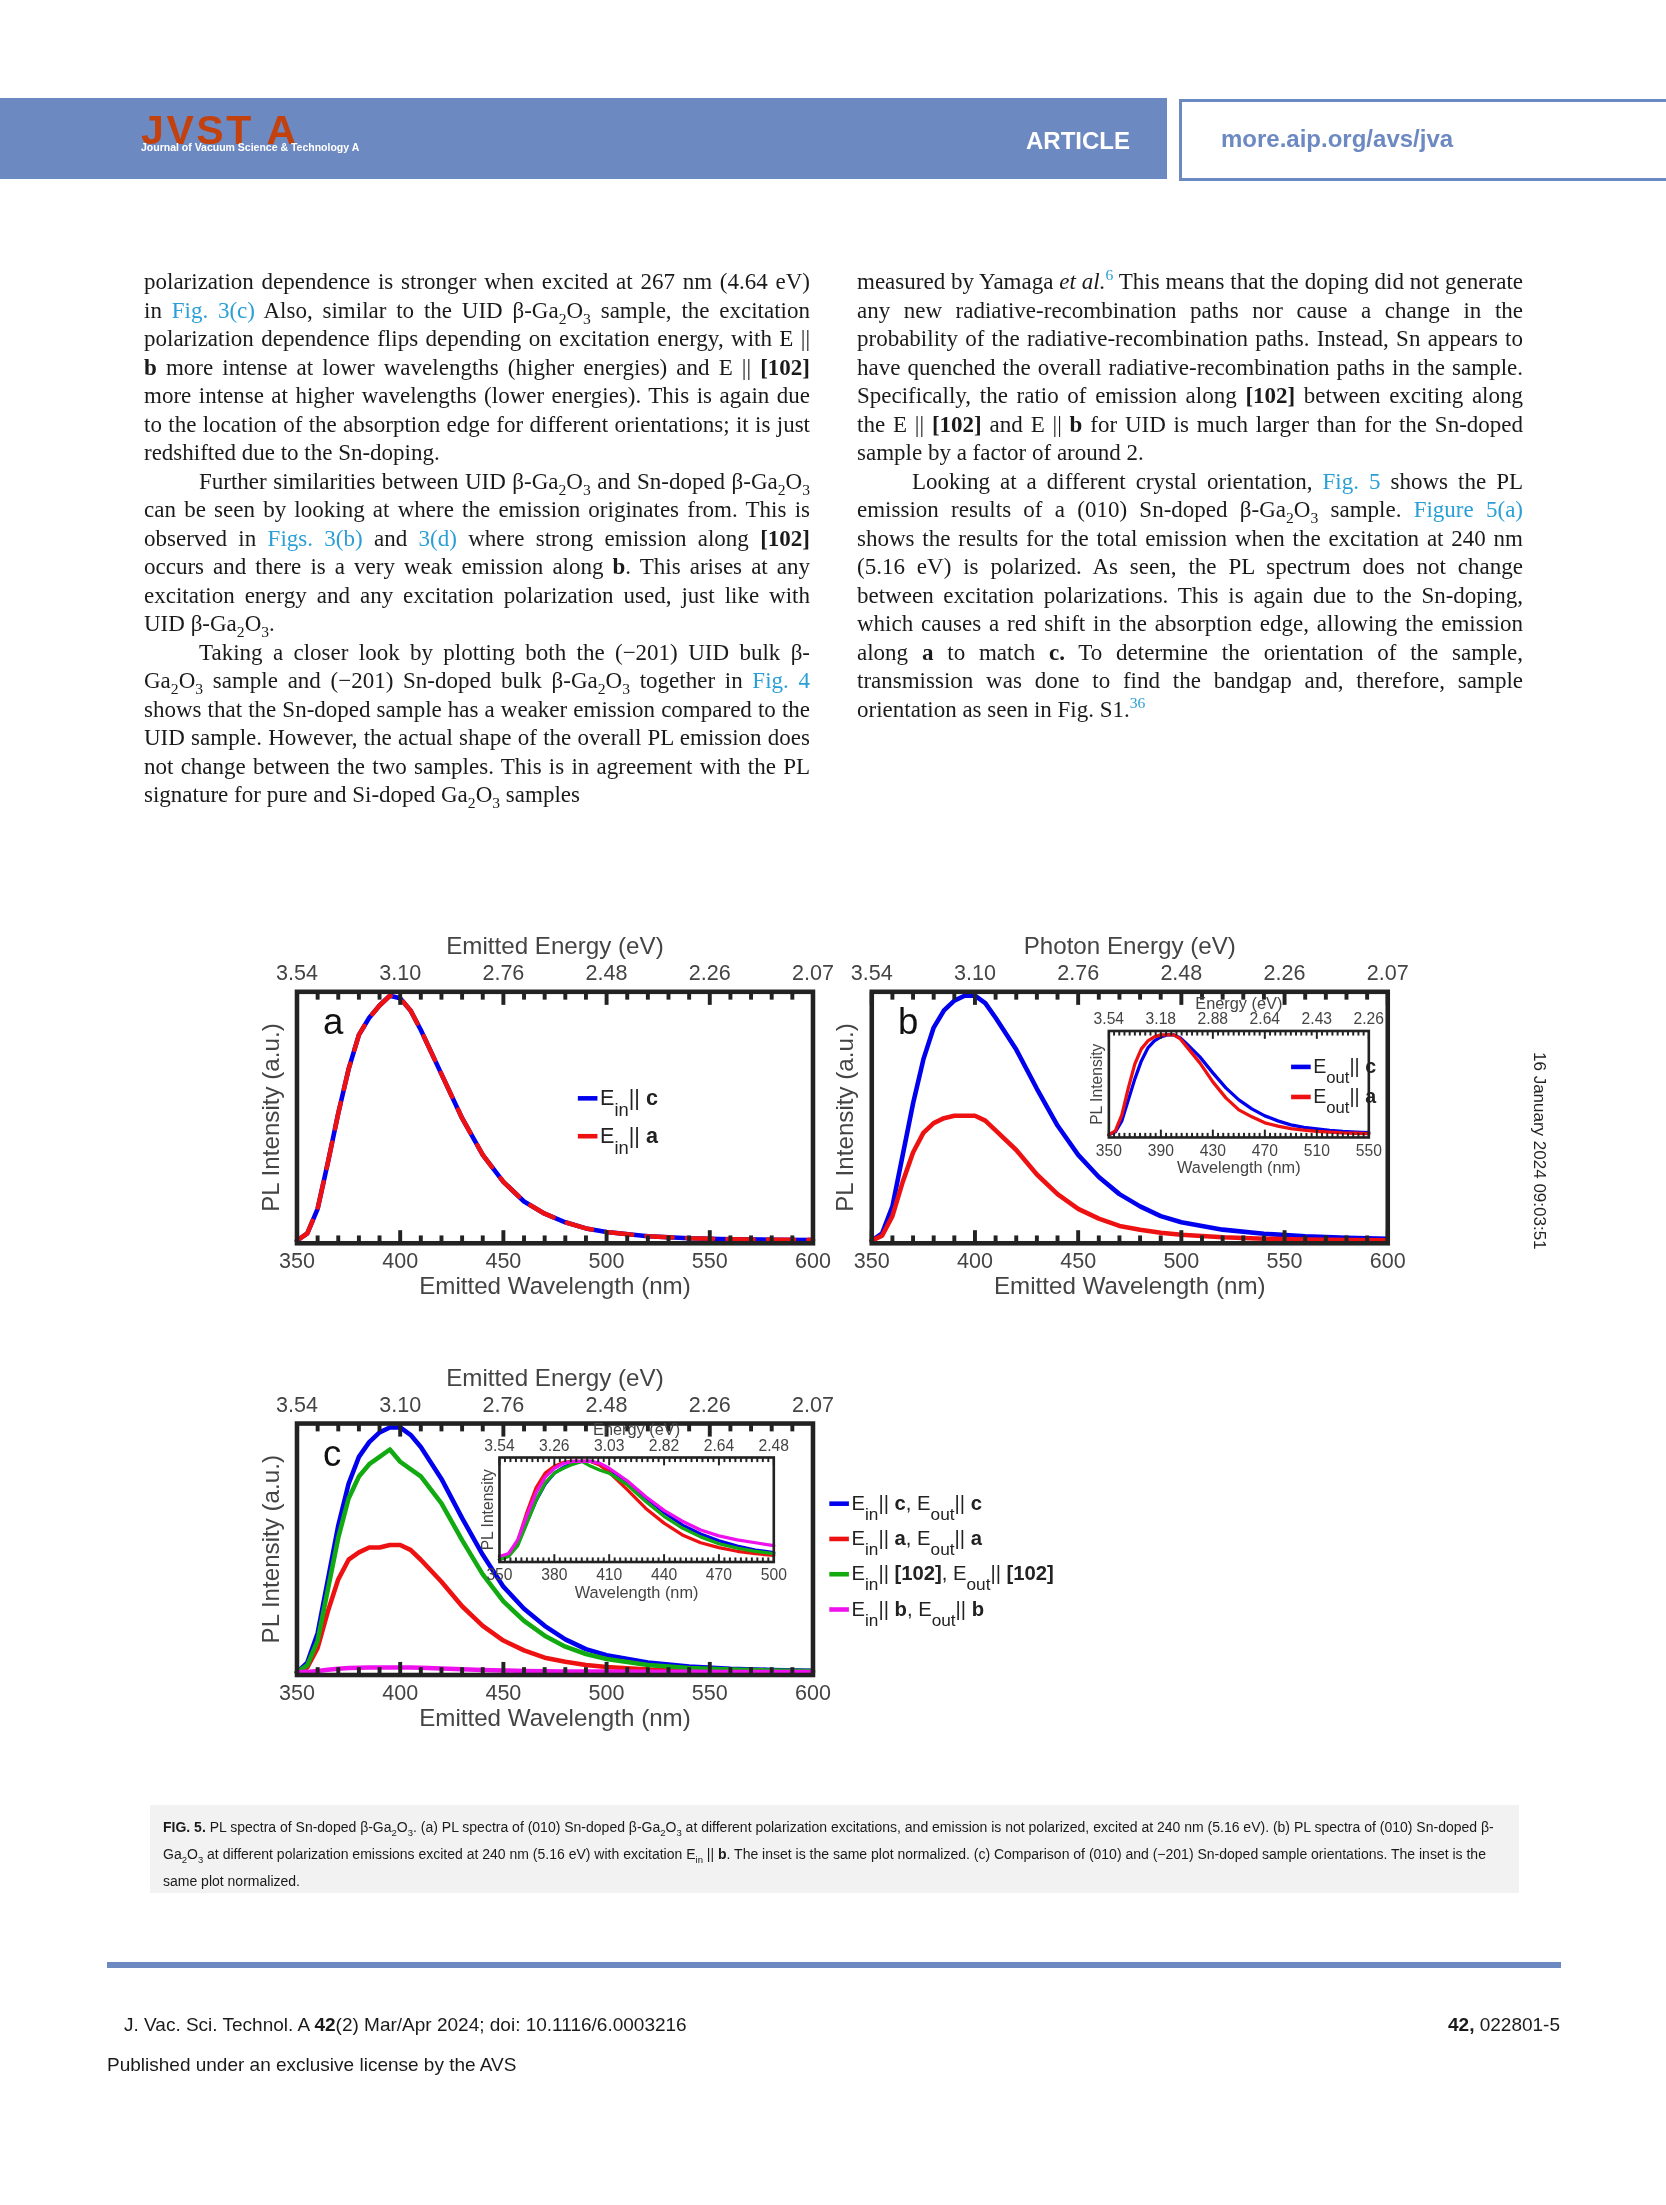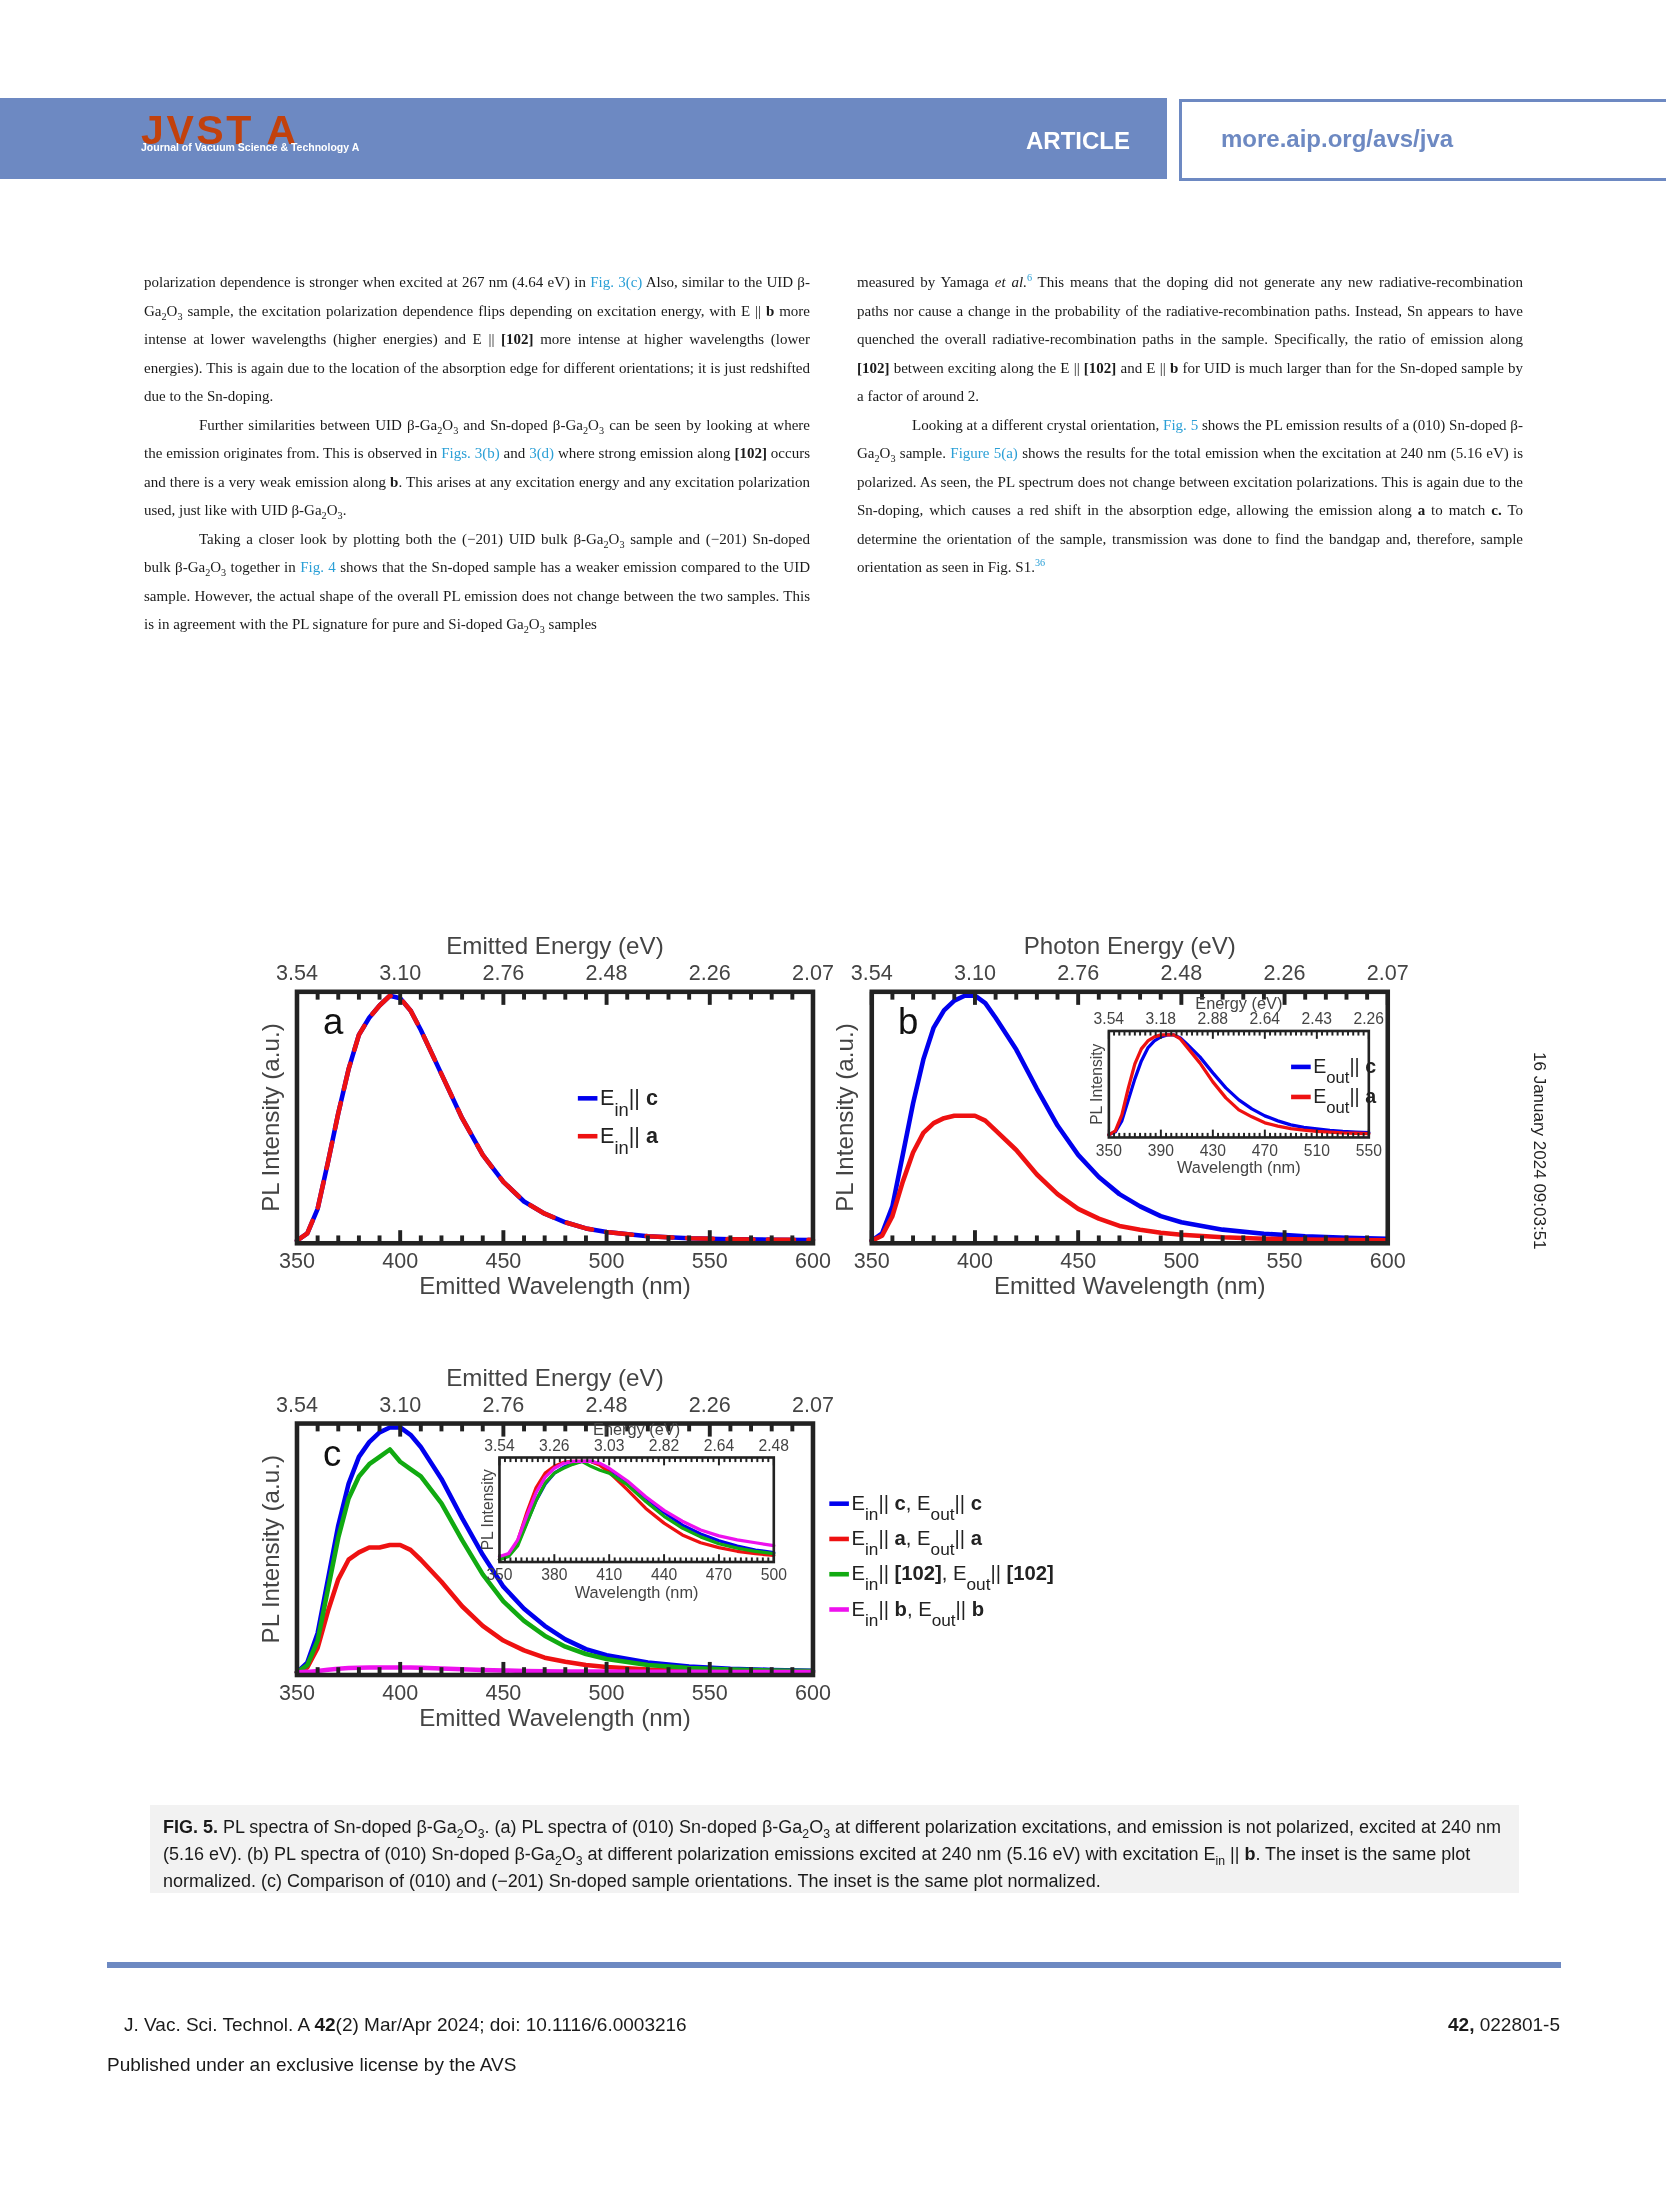--- a/index.html
+++ b/index.html
@@ -9,33 +9,33 @@
   .hdr-logo { position:absolute; left:141px; top:110px; color:#c2410c; font-family:"Liberation Sans", sans-serif;
               font-weight:bold; font-size:41px; letter-spacing:2.6px; line-height:1; }
   .hdr-sub { position:absolute; left:141px; top:141px; color:#fff; font-family:"Liberation Sans", sans-serif;
              font-size:10.5px; font-weight:bold; }
   .hdr-article { position:absolute; left:1026px; top:127px; color:#fff; font-family:"Liberation Sans", sans-serif;
                  font-weight:bold; font-size:24px;text-align:center; }
   .hdr-url-box { position:absolute; left:1179px; top:99px; width:497px; height:76px; border-top:3.3px solid #6d89c2;
                  border-left:3.3px solid #6d89c2; border-bottom:3.3px solid #6d89c2; background:#fff; }
   .hdr-url { position:absolute; left:1221px; top:125px; color:#6d89c2; font-family:"Liberation Sans", sans-serif;
              font-weight:bold; font-size:24px; }
-  .col { position:absolute; top:268px; width:666px; font-size:15px; line-height:28.5px; text-align:justify; }
+  .col { position:absolute; top:268px; width:666px; font-size:23px; line-height:28.5px; text-align:justify; }
   .col p { margin:0; }
   .col p.ind { text-indent:55px; }
   .col-l { left:144px; }
   .col-r { left:857px; }
   .lnk { color:#2a9fd6; }
   sub, sup { font-size:0.68em; line-height:0; }
   .figure { position:absolute; left:248px; top:912px; width:1241px; height:882px; }
   .figure svg text { font-family:"Liberation Sans", sans-serif; }
   .side-stamp { position:absolute; left:1529px; top:1052px; writing-mode:vertical-rl; font-family:"Liberation Sans", sans-serif;
                 font-size:17px; color:#222; }
   .caption { position:absolute; left:150px; top:1805px; width:1369px; height:88px; background:#f2f2f2; padding:9.1px 13px;
-             box-sizing:border-box; font-family:"Liberation Sans", sans-serif; font-size:18px; line-height:27px; color:#1a1a1a; }
+             box-sizing:border-box; font-family:"Liberation Sans", sans-serif; font-size:14px; line-height:27px; color:#1a1a1a; }
   .caption b { font-weight:bold; }
   .foot-rule { position:absolute; left:107px; top:1962px; width:1454px; height:5.9px; background:#6d89c2; }
   .foot-left { position:absolute; left:107px; top:2014px; font-family:"Liberation Sans", sans-serif; font-size:19px;margin-left:17px; }
   .foot-right { position:absolute; right:106px; top:2014px; font-family:"Liberation Sans", sans-serif; font-size:19px; }
   .foot-lic { position:absolute; left:107px; top:2054px; font-family:"Liberation Sans", sans-serif; font-size:19px; }
 </style>
 </head>
 <body>
 
 <div class="hdr-bar"></div>

